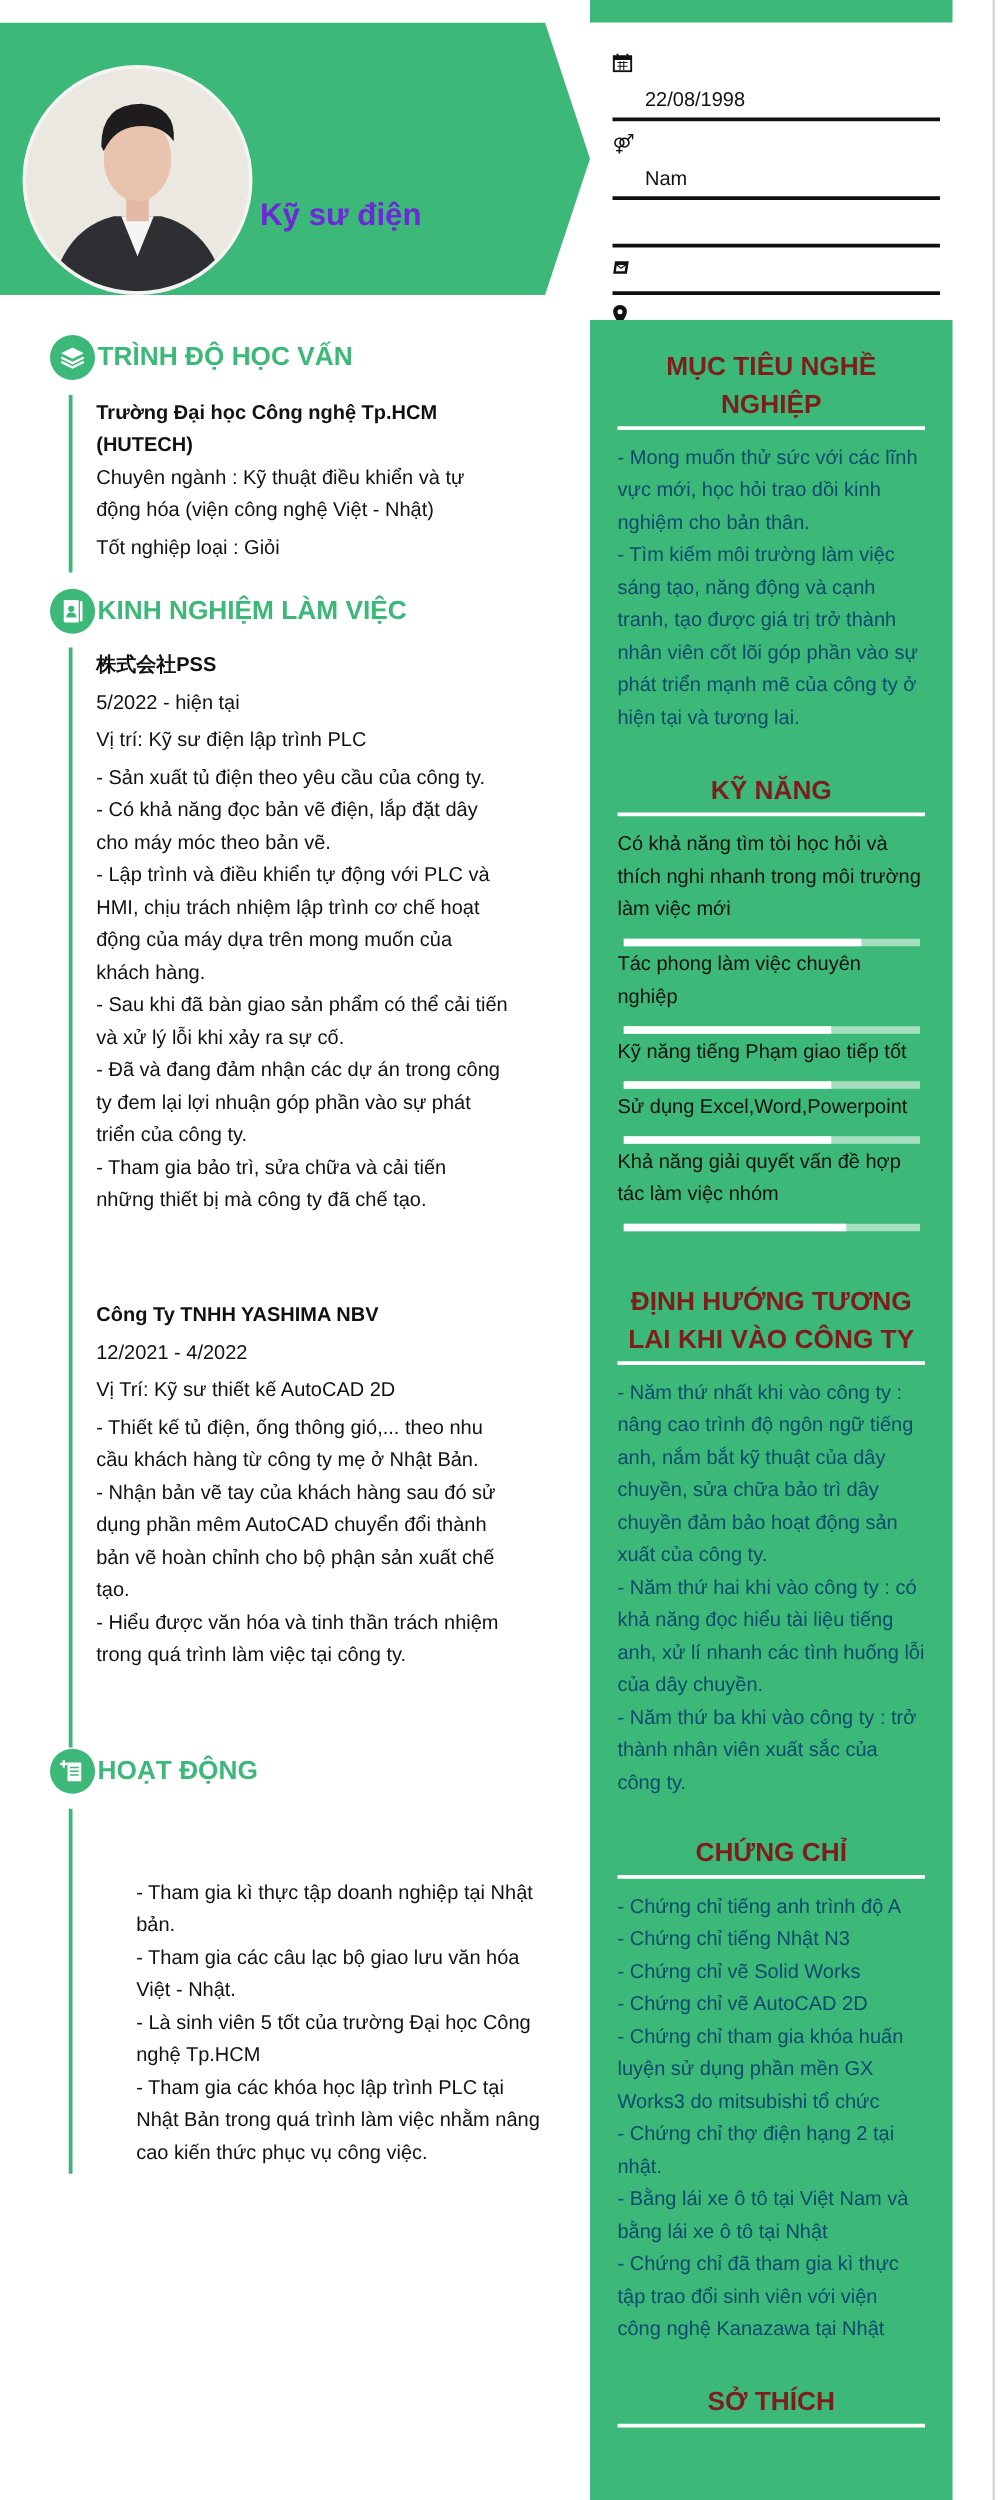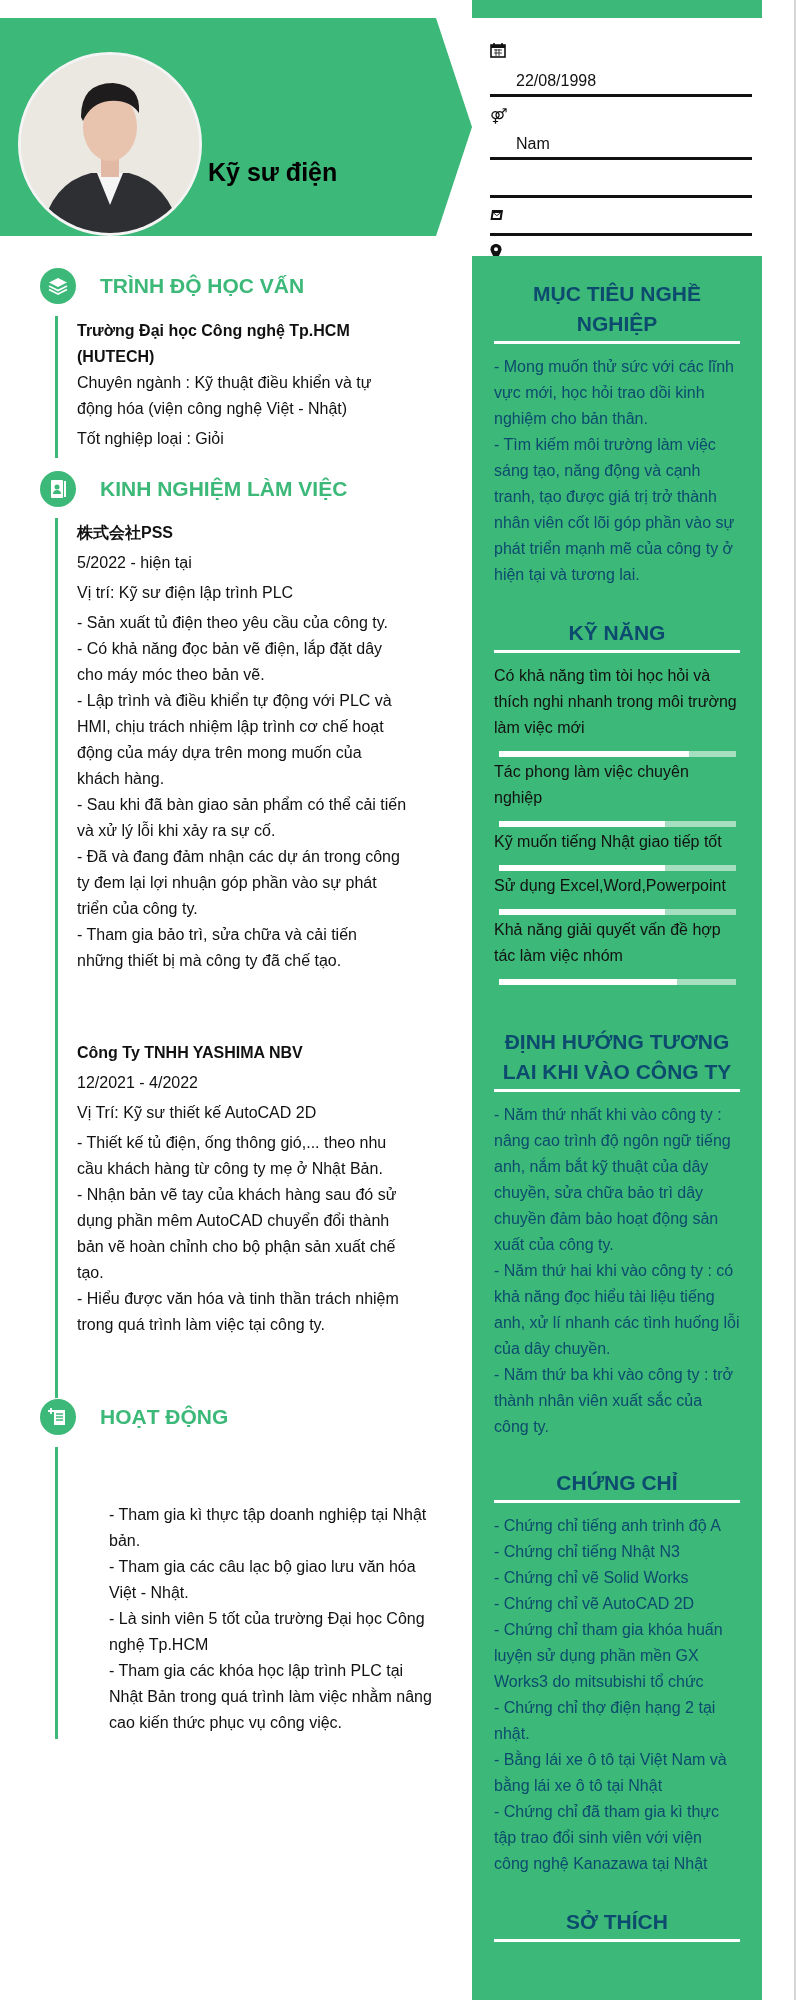--- a/index.html
+++ b/index.html
@@ -7,50 +7,50 @@
          font-family:"Liberation Sans", sans-serif; color:#1a1a1a; }
   .page-edge { position:absolute; left:794px; top:0; width:2px; height:2000px; background:#d6d6d6; }
 
   
   .banner { position:absolute; left:0; top:18px; width:472px; height:218px; }
   .banner svg { position:absolute; left:0; top:0; }
   .avatar { position:absolute; left:18px; top:34px; width:178px; height:178px; border-radius:50%;
             border:3px solid #f4f4f4; overflow:hidden; background:#e9e6e1; }
   .name { position:absolute; left:208px; top:46px; width:250px; color:#ffffff; font-weight:bold;
           font-size:40px; line-height:44px; }
-  .title { position:absolute; left:208px; top:140px; color:#000000; font-weight:bold; font-size:25px; }
+  .title { position:absolute; left:208px; top:140px; color:#6d28d9; font-weight:bold; font-size:25px; }
 
   
   .right-top-strip { position:absolute; left:472px; top:0; width:290px; height:18px; background:#3cb878; }
 
   
   .contact { position:absolute; left:490px; top:38px; width:262px; }
   .contact-row { display:flex; align-items:flex-start; border-bottom:3px solid #111; min-height:34px;
                  padding-top:4px; box-sizing:border-box; }
   .contact-row .ic { width:26px; flex:0 0 26px; font-size:15px; line-height:22px; color:#111; }
   .contact-row .tx { font-size:16px; line-height:26px; color:#111;margin-top:26px; }
   .contact-row.tall { min-height:60px; }
   .contact-row + .contact-row { margin-top:4px; }
 
   
   .sidebar { position:absolute; left:472px; top:256px; width:290px; height:1744px; background:#3cb878; }
   .sb-section { padding:0 22px 0 22px; }
-  .sb-heading { color:#0c4a6e; font-weight:bold; font-size:21px; text-align:center; line-height:30px;
+  .sb-heading { color:#7f1d1d; font-weight:bold; font-size:21px; text-align:center; line-height:30px;
                 border-bottom:3px solid #ffffff; padding-bottom:2px; margin:0 0 10px 0; }
   .sb-text { font-size:16px; line-height:26px; color:#0c4a6e; white-space:pre-line; }
   .skill { margin-bottom:2px; }
   .skill-label { font-size:16px; line-height:26px; color:#111; }
   .skill-bar { margin:10px 0 0 5px; height:6px; background:#a5dfbf; width:237px; position:relative; }
   .skill-fill { position:absolute; left:0; top:0; height:6px; background:#ffffff; }
 
   
   .sec-head { position:absolute; left:40px; display:flex; align-items:center; }
   .sec-icon { width:36px; height:36px; border-radius:50%; background:#3cb878; display:flex;
               align-items:center; justify-content:center; }
-  .sec-title { margin-left:24px; color:#3cb878; font-weight:bold; font-size:21px; }
+  .sec-title { margin-left:2px; color:#3cb878; font-weight:bold; font-size:21px; }
   .vline { position:absolute; left:55px; width:3px; background:#3cb878; }
   .sec-body { position:absolute; left:77px; width:330px; font-size:16px; line-height:26px; color:#111; }
   .sec-body .bold { font-weight:bold; }
   .sec-body p { margin:0; white-space:pre-line; }
   .gap6 { margin-top:4px !important; }
 </style>
 </head>
 <body>
 
 <div class="page-edge"></div>
@@ -198,21 +198,21 @@
             <div class="skill-fill" style="width: 80%;"></div>
           </div>
       </div>
       <div class="skill">
         <div class="skill-label">Tác phong làm việc chuyên nghiệp</div>
         <div class="skill-bar">
             <div class="skill-fill" style="width: 70%;"></div>
           </div>
       </div>
       <div class="skill">
-        <div class="skill-label">Kỹ muốn tiếng Nhật giao tiếp tốt</div>
+        <div class="skill-label">Kỹ năng tiếng Phạm giao tiếp tốt</div>
         <div class="skill-bar">
             <div class="skill-fill" style="width: 70%;"></div>
           </div>
       </div>
       <div class="skill">
         <div class="skill-label">Sử dụng Excel,Word,Powerpoint</div>
         <div class="skill-bar">
             <div class="skill-fill" style="width: 70%;"></div>
           </div>
       </div>

